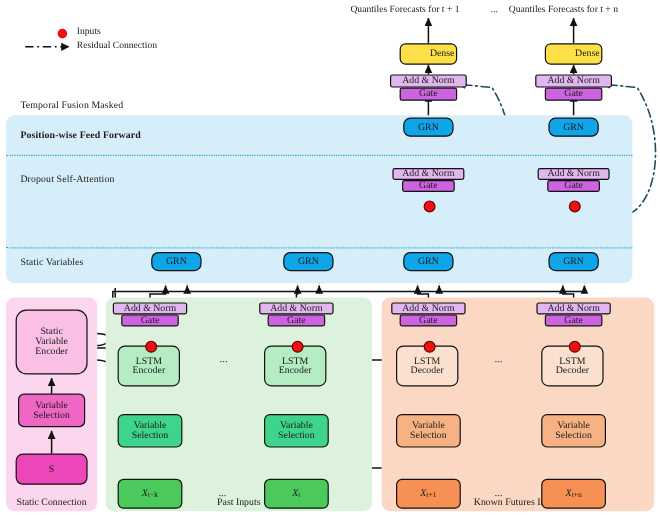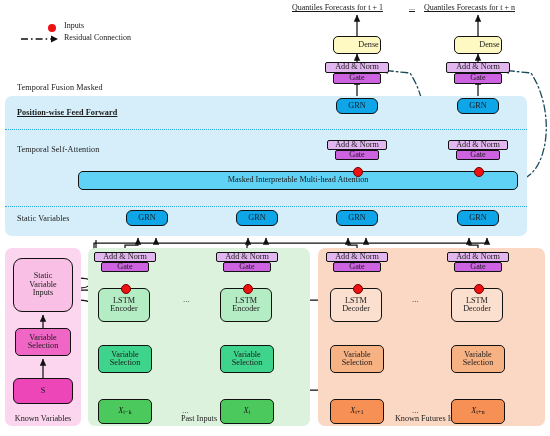--- a/index.html
+++ b/index.html
@@ -14,38 +14,38 @@
   .panel-past{background:#dcf2dc;border-radius:7px;}
   .panel-future{background:#fbd8c4;border-radius:7px;}
 
   .plabel{position:absolute;font-size:8.2px;letter-spacing:.1px;white-space:nowrap;}
   .plabel.b{font-weight:bold;}
   .pcaption{position:absolute;font-size:8.2px;white-space:nowrap;text-align:center;}
 
   .node{position:absolute;box-sizing:border-box;border:1.1px solid #111;
         display:flex;align-items:center;justify-content:center;text-align:center;
         font-size:8.2px;line-height:1.03;white-space:pre-line;z-index:5;}
-  .n-dense{background:#fef9c3;border-radius:5px;padding-left:23px;}
+  .n-dense{background:#fde047;border-radius:5px;padding-left:23px;}
   .n-addnorm{background:#e2b6ee;border-radius:2px;}
   .n-gate{background:#cd63e0;border-radius:2px;}
   .n-grn{background:#0ea5e9;border-radius:6px;}
   .n-attn{background:#5fd2f5;border-radius:5px;}
   .n-sve{background:#f9bfe4;border-radius:9px;}
   .n-vsel-pink{background:#ef66c4;border-radius:5px;}
   .n-s{background:#ec46b8;border-radius:6px;}
   .n-lstm-e{background:#b4ecc4;border-radius:6px;}
   .n-vsel-g{background:#3fd48c;border-radius:5px;}
   .n-x-g{background:#4cc95c;border-radius:5px;}
   .n-lstm-d{background:#fbe0d0;border-radius:6px;}
   .n-vsel-o{background:#f7b284;border-radius:5px;}
   .n-x-o{background:#f79055;border-radius:5px;}
 
   .dot{position:absolute;width:8px;height:8px;border-radius:50%;
        background:#ee1111;border:.8px solid #6d0000;z-index:9;}
-  .toplabel{position:absolute;font-size:8px;white-space:nowrap;text-decoration:underline;}
+  .toplabel{position:absolute;font-size:8px;white-space:nowrap;}
   .legtext{position:absolute;font-size:8px;white-space:nowrap;}
   .legdot{position:absolute;width:8px;height:8px;border-radius:50%;background:#ee1111;}
   .ell{position:absolute;font-size:9px;color:#333;}
   em{font-style:italic;}
   .sub{font-size:6.4px;vertical-align:-1px;}
 </style>
 </head>
 <body>
 
 <div id="stage">
@@ -211,54 +211,53 @@
     <path d="M1,5 L32,5" stroke="#111" stroke-width="1.3" fill="none" stroke-dasharray="7,3,1.6,3"></path>
     <path d="M31,1.6 L38,5 L31,8.4 z" fill="#111"></path>
   </svg>
   <div class="legtext" style="left:64px;top:33px;">Residual Connection</div>
 
   <div class="toplabel" style="left:292px;top:3px;">Quantiles Forecasts for t + 1</div>
   <div class="toplabel" style="left:409px;top:3px;">...</div>
   <div class="toplabel" style="left:424px;top:3px;">Quantiles Forecasts for t + n</div>
 
   <div class="plabel" style="left:17px;top:83px;">Temporal Fusion Masked</div>
-  <div class="plabel b" style="left:17px;top:108px;text-decoration:underline;">Position-wise Feed Forward</div>
-  <div class="plabel" style="left:17px;top:145px;">Temporal Self-Attention</div>
+  <div class="plabel b" style="left:17px;top:108px;">Position-wise Feed Forward</div>
+  <div class="plabel" style="left:17px;top:145px;">Dropout Self-Attention</div>
   <div class="plabel" style="left:17px;top:214px;">Static Variables</div>
 
-  <div class="pcaption" style="left:3px;top:414px;width:80px;">Known Variables</div>
+  <div class="pcaption" style="left:3px;top:414px;width:80px;">Static Connection</div>
   <div class="pcaption" style="left:88px;top:414px;width:222px;">Past Inputs</div>
   <div class="pcaption" style="left:318px;top:414px;width:227px;">Known Futures Inputs</div>
 
   <div class="node n-dense" style="left:333px;top:36px;width:48px;height:18px;">Dense</div>
   <div class="node n-dense" style="left:454px;top:36px;width:48px;height:18px;">Dense</div>
 
   <div class="node n-addnorm" style="left:325px;top:62px;width:64px;height:11px;">Add &amp; Norm</div>
   <div class="node n-gate" style="left:333px;top:73px;width:48px;height:11px;">Gate</div>
   <div class="node n-addnorm" style="left:446px;top:62px;width:64px;height:11px;">Add &amp; Norm</div>
   <div class="node n-gate" style="left:454px;top:73px;width:48px;height:11px;">Gate</div>
 
   <div class="node n-grn" style="left:336px;top:98px;width:42px;height:16px;">GRN</div>
   <div class="node n-grn" style="left:457px;top:98px;width:42px;height:16px;">GRN</div>
 
   <div class="node n-addnorm" style="left:327px;top:140px;width:60px;height:10px;">Add &amp; Norm</div>
   <div class="node n-gate" style="left:335px;top:150px;width:44px;height:10px;">Gate</div>
   <div class="node n-addnorm" style="left:448px;top:140px;width:60px;height:10px;">Add &amp; Norm</div>
   <div class="node n-gate" style="left:456px;top:150px;width:44px;height:10px;">Gate</div>
 
-  <div class="node n-attn" style="left:78px;top:171px;width:440px;height:19px;justify-content:center;">Masked Interpretable Multi-head Attention</div>
 
   <div class="node n-grn" style="left:126px;top:210px;width:42px;height:16px;">GRN</div>
   <div class="node n-grn" style="left:236px;top:210px;width:42px;height:16px;">GRN</div>
   <div class="node n-grn" style="left:336px;top:210px;width:42px;height:16px;">GRN</div>
   <div class="node n-grn" style="left:457px;top:210px;width:42px;height:16px;">GRN</div>
 
   <div class="node n-sve" style="left:13px;top:258px;width:60px;height:54px;">Static
 Variable
-Inputs</div>
+Encoder</div>
   <div class="node n-vsel-pink" style="left:15px;top:328px;width:56px;height:28px;">Variable
 Selection</div>
   <div class="node n-s" style="left:13px;top:378px;width:60px;height:26px;">S</div>
   <svg style="position:absolute;left:0;top:0;width:550px;height:436px;overflow:visible;">
     <g stroke="#111" stroke-width="1.25" fill="none" marker-end="url(#ah)">
       <path d="M43,328 L43,315"></path>
       <path d="M43,378 L43,359"></path>
     </g>
   </svg>
 

